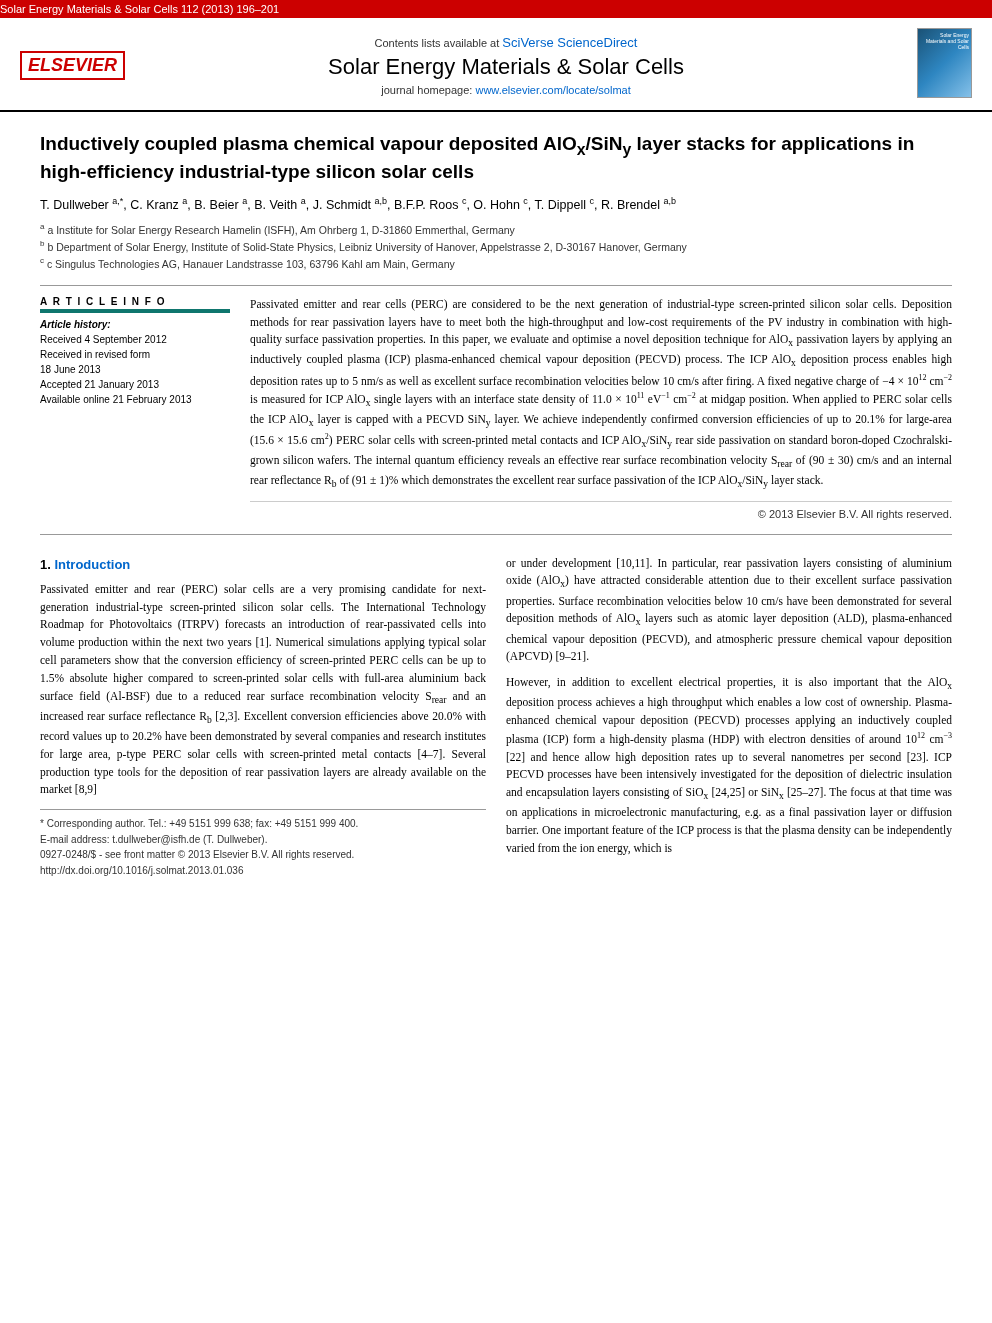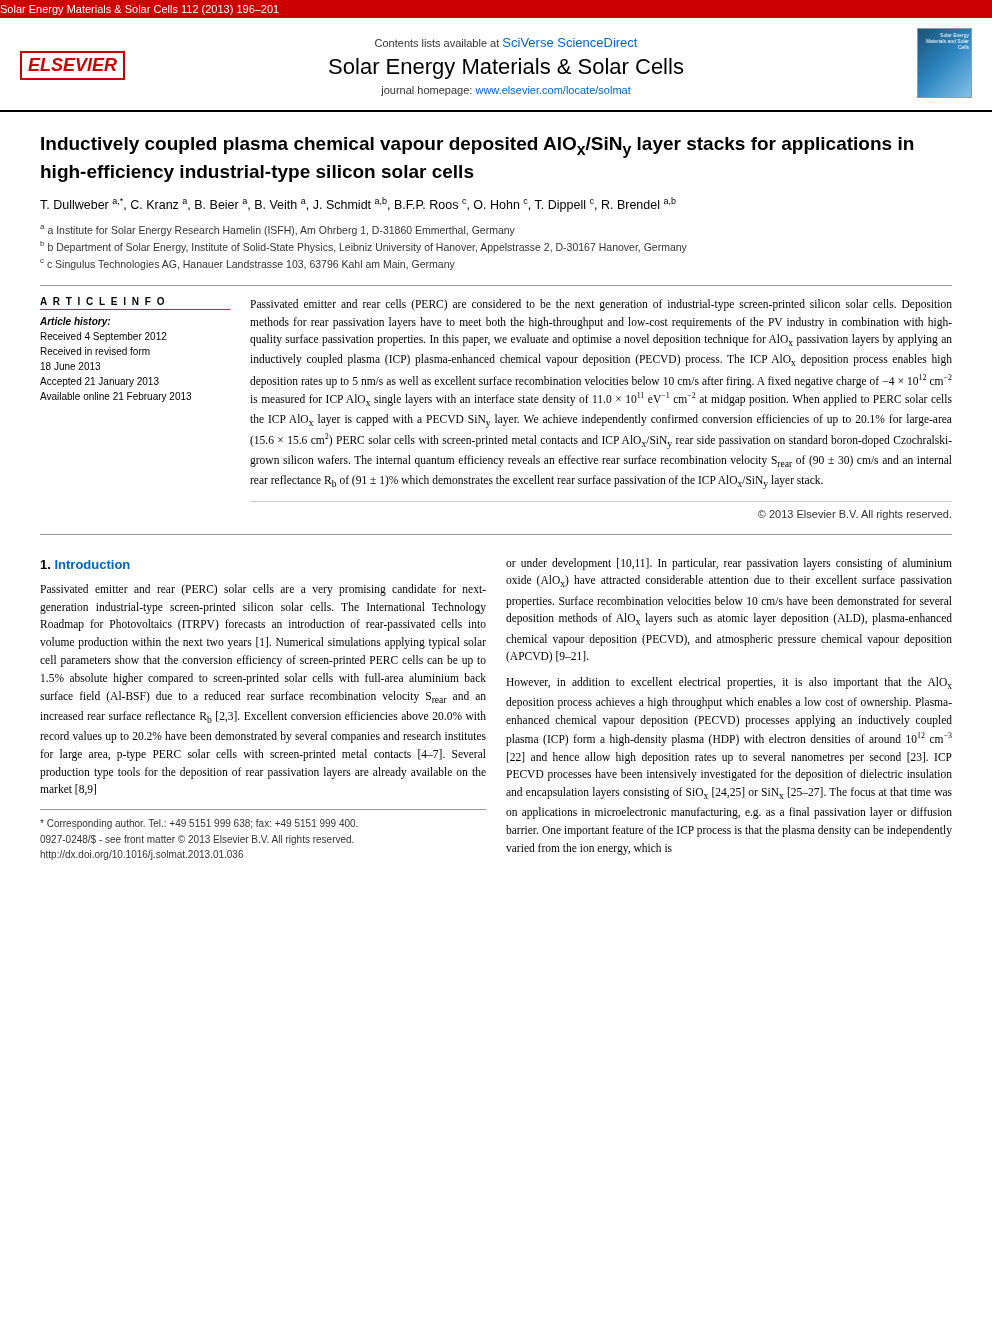--- a/index.html
+++ b/index.html
@@ -115,21 +115,21 @@
     }
     .article-info {
       width: 190px;
       flex-shrink: 0;
     }
     .article-info h4 {
       font-size: 10px;
       font-family: Arial, sans-serif;
       letter-spacing: 1.5px;
       text-transform: uppercase;
-      border-bottom: 1px solid #0f766e;
+      border-bottom: 4px solid #0f766e;
       padding-bottom: 2px;
       margin-bottom: 6px;
       font-weight: bold;
     }
     .article-info .section-label {
       font-size: 10px;
       font-style: italic;
       font-family: Arial, sans-serif;
       font-weight: bold;
       margin-bottom: 2px;
@@ -306,20 +306,21 @@
         <div class="section-heading">
           <span>1.</span>
           <a>Introduction</a>
         </div>
         <p>
           Passivated emitter and rear (PERC) solar cells are a very promising candidate for next-generation industrial-type screen-printed silicon solar cells. The International Technology Roadmap for Photovoltaics (ITRPV) forecasts an introduction of rear-passivated cells into volume production within the next two years [1]. Numerical simulations applying typical solar cell parameters show that the conversion efficiency of screen-printed PERC cells can be up to 1.5% absolute higher compared to screen-printed solar cells with full-area aluminium back surface field (Al-BSF) due to a reduced rear surface recombination velocity S<sub>rear</sub> and an increased rear surface reflectance R<sub>b</sub> [2,3]. Excellent conversion efficiencies above 20.0% with record values up to 20.2% have been demonstrated by several companies and research institutes for large area, p-type PERC solar cells with screen-printed metal contacts [4–7]. Several production type tools for the deposition of rear passivation layers are already available on the market [8,9]
         </p>
 
         <div class="footnote-area">
           <div>* Corresponding author. Tel.: +49 5151 999 638; fax: +49 5151 999 400.</div>
+          <div>E-mail address: t.dullweber@isfh.de (T. Dullweber).</div>
           <div>0927-0248/$ - see front matter © 2013 Elsevier B.V. All rights reserved.</div>
           <div>http://dx.doi.org/10.1016/j.solmat.2013.01.036</div>
         </div>
       </div>
 
       <div class="body-col">
         <p>
           or under development [10,11]. In particular, rear passivation layers consisting of aluminium oxide (AlO<sub>x</sub>) have attracted considerable attention due to their excellent surface passivation properties. Surface recombination velocities below 10 cm/s have been demonstrated for several deposition methods of AlO<sub>x</sub> layers such as atomic layer deposition (ALD), plasma-enhanced chemical vapour deposition (PECVD), and atmospheric pressure chemical vapour deposition (APCVD) [9–21].
         </p>
         <p>

